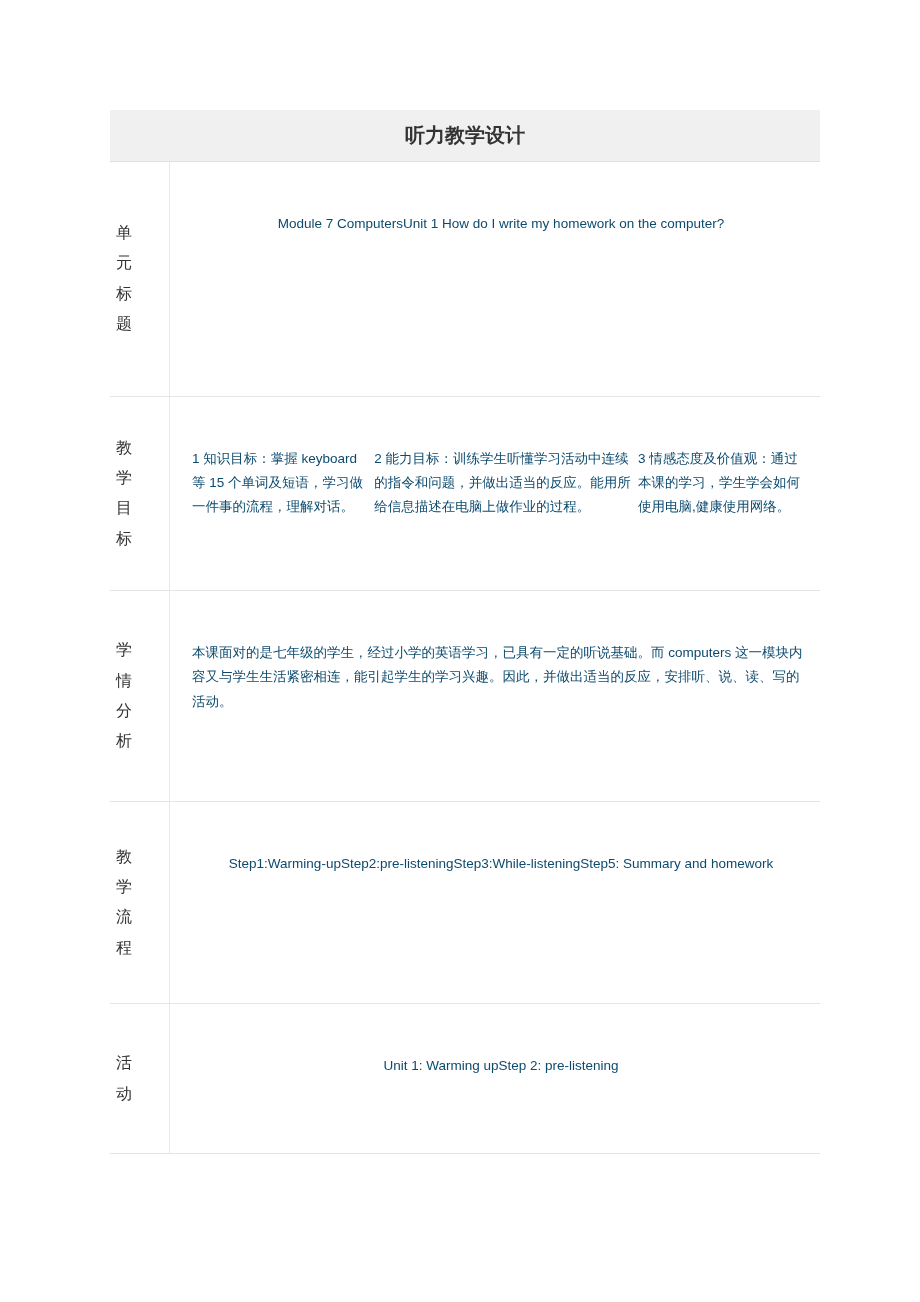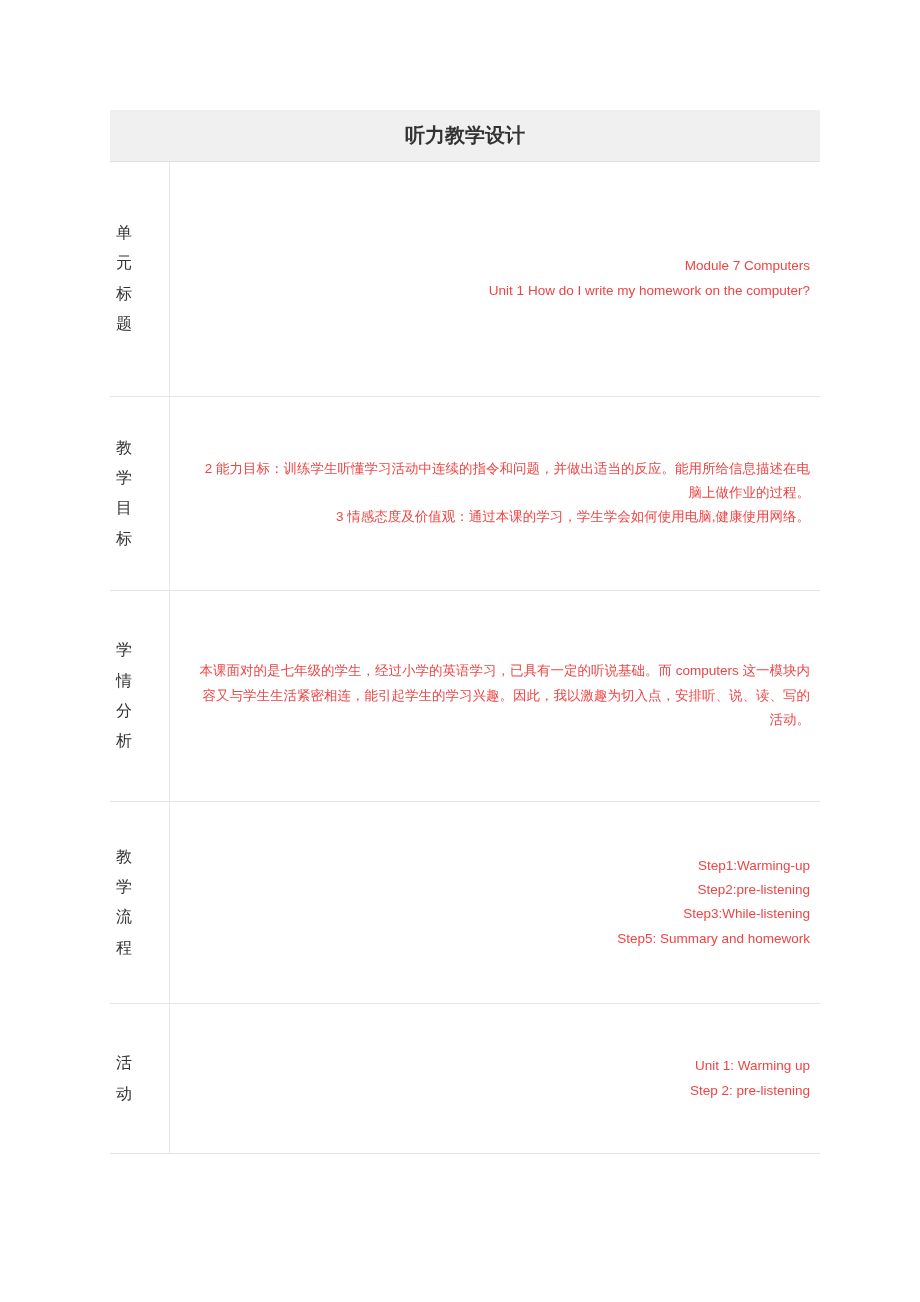--- a/index.html
+++ b/index.html
@@ -38,26 +38,25 @@
     display: flex;
     flex-direction: column;
     justify-content: center;
     align-items: flex-start;
   }
   .label-cell .char { display: block; }
   .content-cell {
     flex: 1;
     padding: 50px 10px 50px 22px;
     font-size: 13.5px;
-    color: #ef4444;
+    color: #0c4a6e;
     line-height: 1.8;
     display: flex;
-    flex-direction: column;
+    flex-direction: row;
     justify-content: center;
-    text-align: right;
   }
   .content-cell p { margin: 0; }
   .row.unit .label-cell { padding-top: 56px; padding-bottom: 56px; }
   .row.goal .label-cell { padding-top: 36px; padding-bottom: 36px; }
   .row.analysis .label-cell { padding-top: 44px; padding-bottom: 44px; }
   .row.flow .label-cell { padding-top: 40px; padding-bottom: 40px; }
   .row.activity { border-bottom: 1px solid #e5e5e5; }
   .row.activity .label-cell { padding-top: 44px; padding-bottom: 44px; }
 </style>
 </head>
@@ -81,34 +80,35 @@
   </div>
 
   <div class="row goal">
     <div class="label-cell">
       <span class="char">教</span>
       <span class="char">学</span>
       <span class="char">目</span>
       <span class="char">标</span>
     </div>
     <div class="content-cell">
+      <p>1 知识目标：掌握 keyboard 等 15 个单词及短语，学习做一件事的流程，理解对话。</p>
       <p>2 能力目标：训练学生听懂学习活动中连续的指令和问题，并做出适当的反应。能用所给信息描述在电脑上做作业的过程。</p>
       <p>3 情感态度及价值观：通过本课的学习，学生学会如何使用电脑,健康使用网络。</p>
     </div>
   </div>
 
   <div class="row analysis">
     <div class="label-cell">
       <span class="char">学</span>
       <span class="char">情</span>
       <span class="char">分</span>
       <span class="char">析</span>
     </div>
     <div class="content-cell">
-      <p>本课面对的是七年级的学生，经过小学的英语学习，已具有一定的听说基础。而 computers 这一模块内容又与学生生活紧密相连，能引起学生的学习兴趣。因此，我以激趣为切入点，安排听、说、读、写的活动。</p>
+      <p>本课面对的是七年级的学生，经过小学的英语学习，已具有一定的听说基础。而 computers 这一模块内容又与学生生活紧密相连，能引起学生的学习兴趣。因此，并做出适当的反应，安排听、说、读、写的活动。</p>
     </div>
   </div>
 
   <div class="row flow">
     <div class="label-cell">
       <span class="char">教</span>
       <span class="char">学</span>
       <span class="char">流</span>
       <span class="char">程</span>
     </div>

